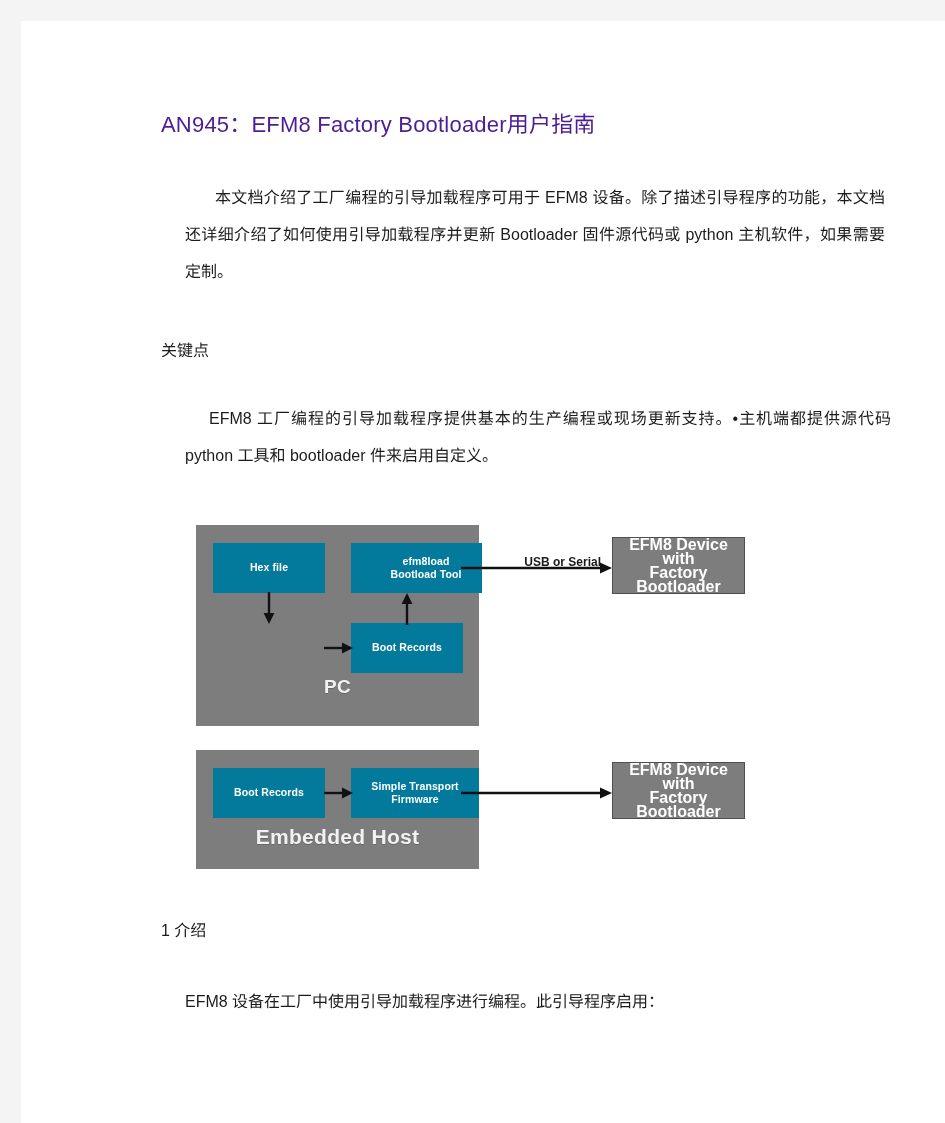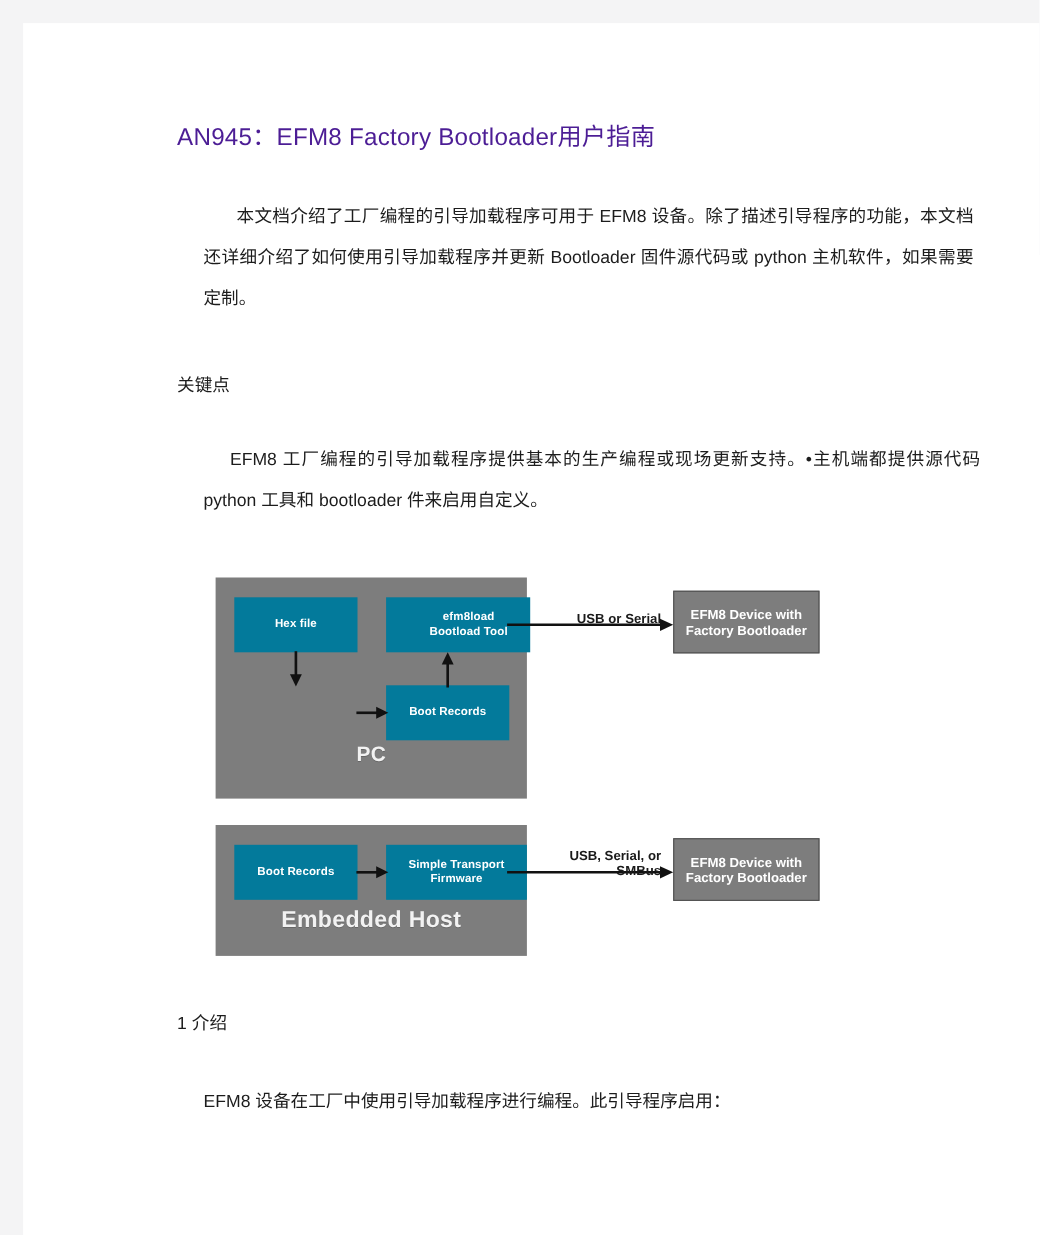--- a/index.html
+++ b/index.html
@@ -103,21 +103,21 @@
     font-weight: bold;
     text-align: center;
     letter-spacing: 0.3px;
     text-shadow: 0 1px 0 rgba(0,0,0,0.18);
   }
   .device-box {
     position: absolute;
     background: #7d7d7d;
     border: 1px solid #4e4e4e;
     color: #ffffff;
-    font-size: 12px;
+    font-size: 16px;
     font-weight: bold;
     display: flex;
     align-items: center;
     justify-content: center;
     text-align: center;
     line-height: 14px;
   }
   .link-label {
     position: absolute;
     font-size: 12px;
@@ -213,24 +213,20 @@
       <svg class="arrow" style="left:149px; top:57px;" width="30" height="14" viewBox="0 0 30 14">
         <line x1="0" y1="7" x2="21" y2="7" stroke="#111" stroke-width="2.4"></line>
         <polygon points="29,7 18,1.6 18,12.4" fill="#111"></polygon>
       </svg>
 
       <svg class="arrow" style="left:286px; top:57px;" width="152" height="14" viewBox="0 0 152 14">
         <line x1="0" y1="7" x2="143" y2="7" stroke="#111" stroke-width="2.4"></line>
         <polygon points="151,7 139,1.4 139,12.6" fill="#111"></polygon>
       </svg>
 
-      <div class="link-label" style="left:306px; top:30px; width:120px; white-space:pre-line;">
-        <span>USB, Serial, or
-SMBus</span>
-      </div>
 
       <div class="device-box" style="left:437px; top:33px; width:131px; height:55px; white-space:pre-line;">
         <span>EFM8 Device with
 Factory Bootloader</span>
       </div>
 
       <div class="panel-label" style="left:21px; top:96px; width:283px; font-size:21px;">
         <span>Embedded Host</span>
       </div>
     </div>

